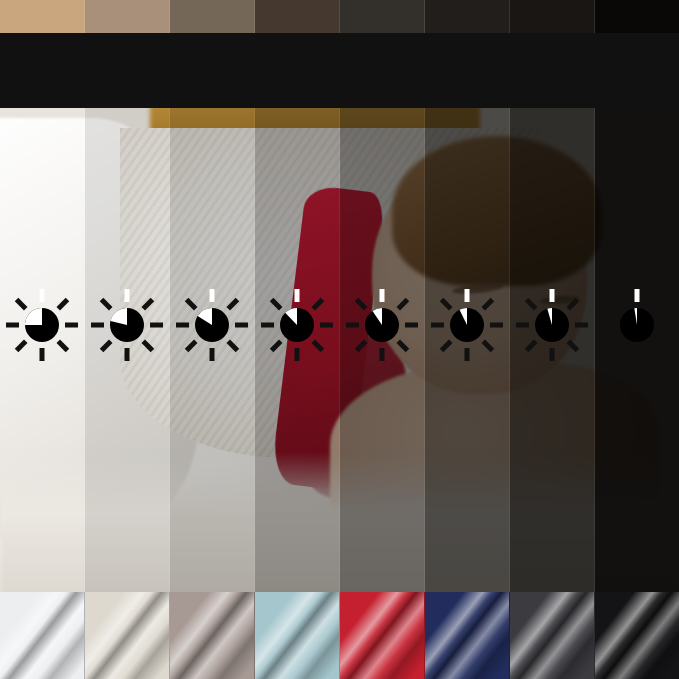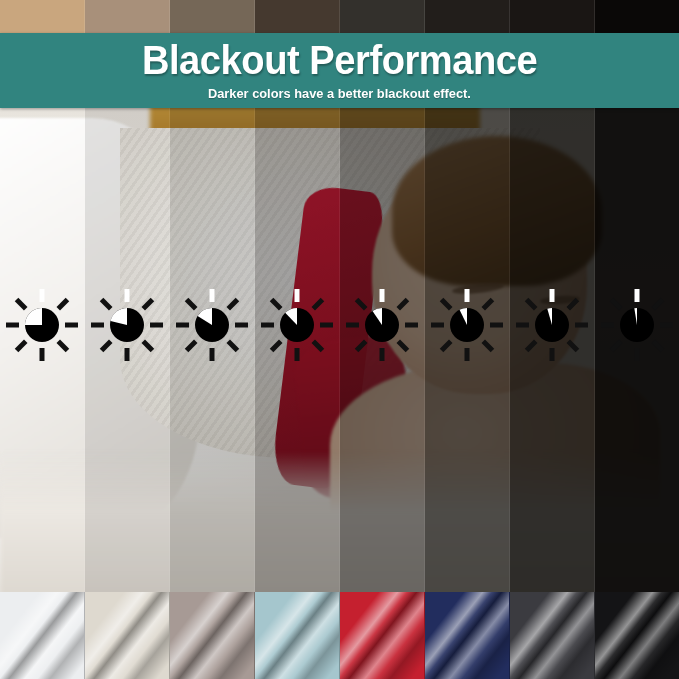--- a/index.html
+++ b/index.html
@@ -278,24 +278,20 @@
             <line x1="20.736544032709407" y1="56.2634559672906" x2="11.54415587728429" y2="65.45584412271572" stroke="#111111" stroke-width="5" stroke-linecap="butt"></line>
             <line x1="14" y1="40" x2="1" y2="40.00000000000001" stroke="#111111" stroke-width="5" stroke-linecap="butt"></line>
             <line x1="20.736544032709403" y1="23.736544032709407" x2="11.544155877284282" y2="14.54415587728429" stroke="#111111" stroke-width="5" stroke-linecap="butt"></line>
           </g>
           <circle cx="37" cy="40" r="17" fill="#000000"></circle>
           <path d="M 37 40 L 37 23 A 17 17 0 0 0 34.340614094316074 23.20929820988266 Z" fill="#ffffff"></path>
         </svg>
       </div>
     </div>
 
-  <div id="banner">
-    <div id="banner-title">Blackout Performance</div>
-    <div id="banner-subtitle">Darker colors have a better blackout effect.</div>
-  </div>
 
   <div id="swatch-strip">
       <div class="swatch" style="background: rgb(236, 238, 240);">
         <div class="sheen"></div>
       </div>
       <div class="swatch" style="background: rgb(222, 217, 207);">
         <div class="sheen"></div>
       </div>
       <div class="swatch" style="background: rgb(167, 154, 149);">
         <div class="sheen"></div>

